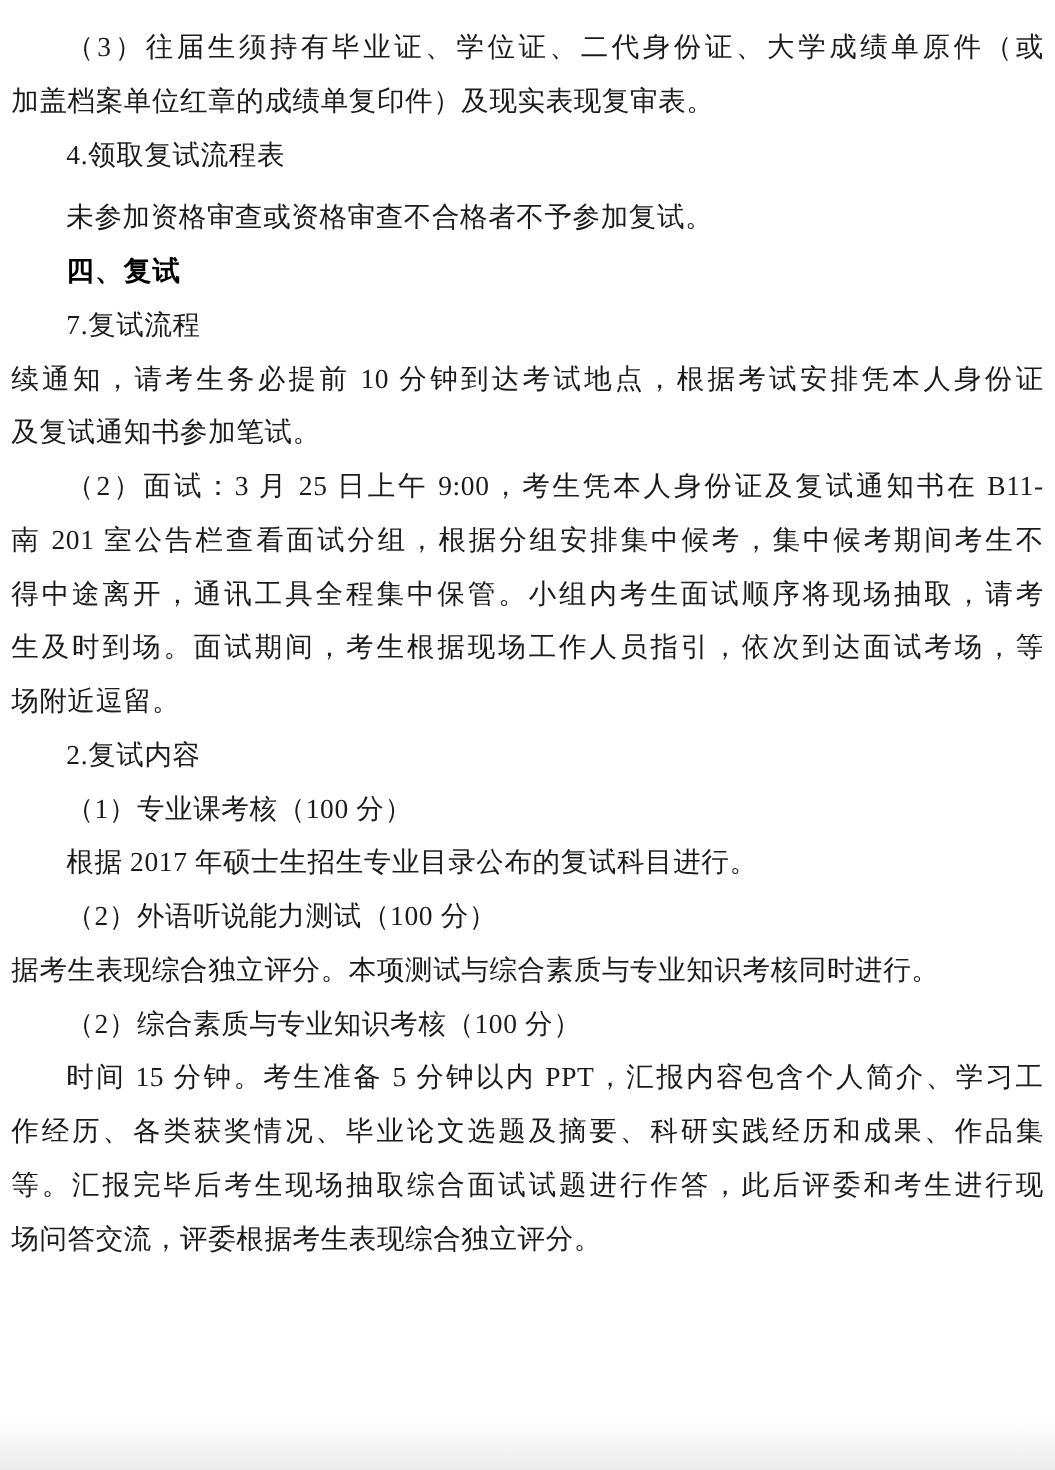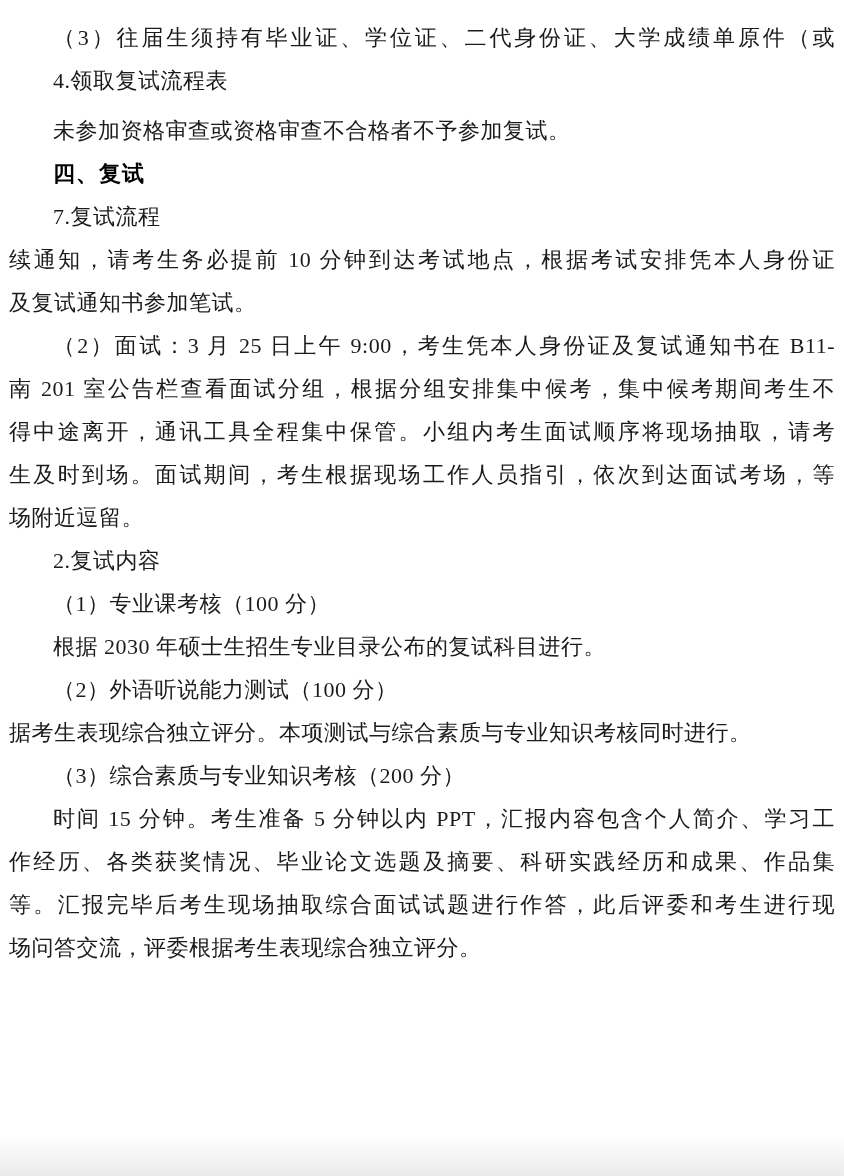--- a/index.html
+++ b/index.html
@@ -57,36 +57,37 @@
     background: linear-gradient(to bottom, rgba(255,255,255,0), #ebebeb);
     pointer-events: none;
   }
 </style>
 </head>
 <body>
 
 <div class="page">
   <div class="content">
       <div class="line stretch indent">（3）往届生须持有毕业证、学位证、二代身份证、大学成绩单原件（或</div>
+      <div class="line">加盖档案单位红章的成绩单复印件）及现实表现复审表。</div>
       <div class="line indent">4.领取复试流程表</div>
       <div class="line indent space-before">未参加资格审查或资格审查不合格者不予参加复试。</div>
       <div class="line indent bold">四、复试</div>
       <div class="line indent">7.复试流程</div>
       <div class="line stretch">续通知，请考生务必提前 10 分钟到达考试地点，根据考试安排凭本人身份证</div>
       <div class="line">及复试通知书参加笔试。</div>
       <div class="line stretch indent">（2）面试：3 月 25 日上午 9:00，考生凭本人身份证及复试通知书在 B11-</div>
       <div class="line stretch">南 201 室公告栏查看面试分组，根据分组安排集中候考，集中候考期间考生不</div>
       <div class="line stretch">得中途离开，通讯工具全程集中保管。小组内考生面试顺序将现场抽取，请考</div>
       <div class="line stretch">生及时到场。面试期间，考生根据现场工作人员指引，依次到达面试考场，等</div>
       <div class="line">场附近逗留。</div>
       <div class="line indent">2.复试内容</div>
       <div class="line indent">（1）专业课考核（100 分）</div>
-      <div class="line indent">根据 2030 年硕士生招生专业目录公布的复试科目进行。</div>
+      <div class="line indent">根据 2017 年硕士生招生专业目录公布的复试科目进行。</div>
       <div class="line indent">（2）外语听说能力测试（100 分）</div>
       <div class="line">据考生表现综合独立评分。本项测试与综合素质与专业知识考核同时进行。</div>
-      <div class="line indent">（3）综合素质与专业知识考核（200 分）</div>
+      <div class="line indent">（2）综合素质与专业知识考核（100 分）</div>
       <div class="line stretch indent">时间 15 分钟。考生准备 5 分钟以内 PPT，汇报内容包含个人简介、学习工</div>
       <div class="line stretch">作经历、各类获奖情况、毕业论文选题及摘要、科研实践经历和成果、作品集</div>
       <div class="line stretch">等。汇报完毕后考生现场抽取综合面试试题进行作答，此后评委和考生进行现</div>
       <div class="line">场问答交流，评委根据考生表现综合独立评分。</div>
     </div>
   <div class="page-bottom-edge"></div>
 </div>
 
 </body></html>

